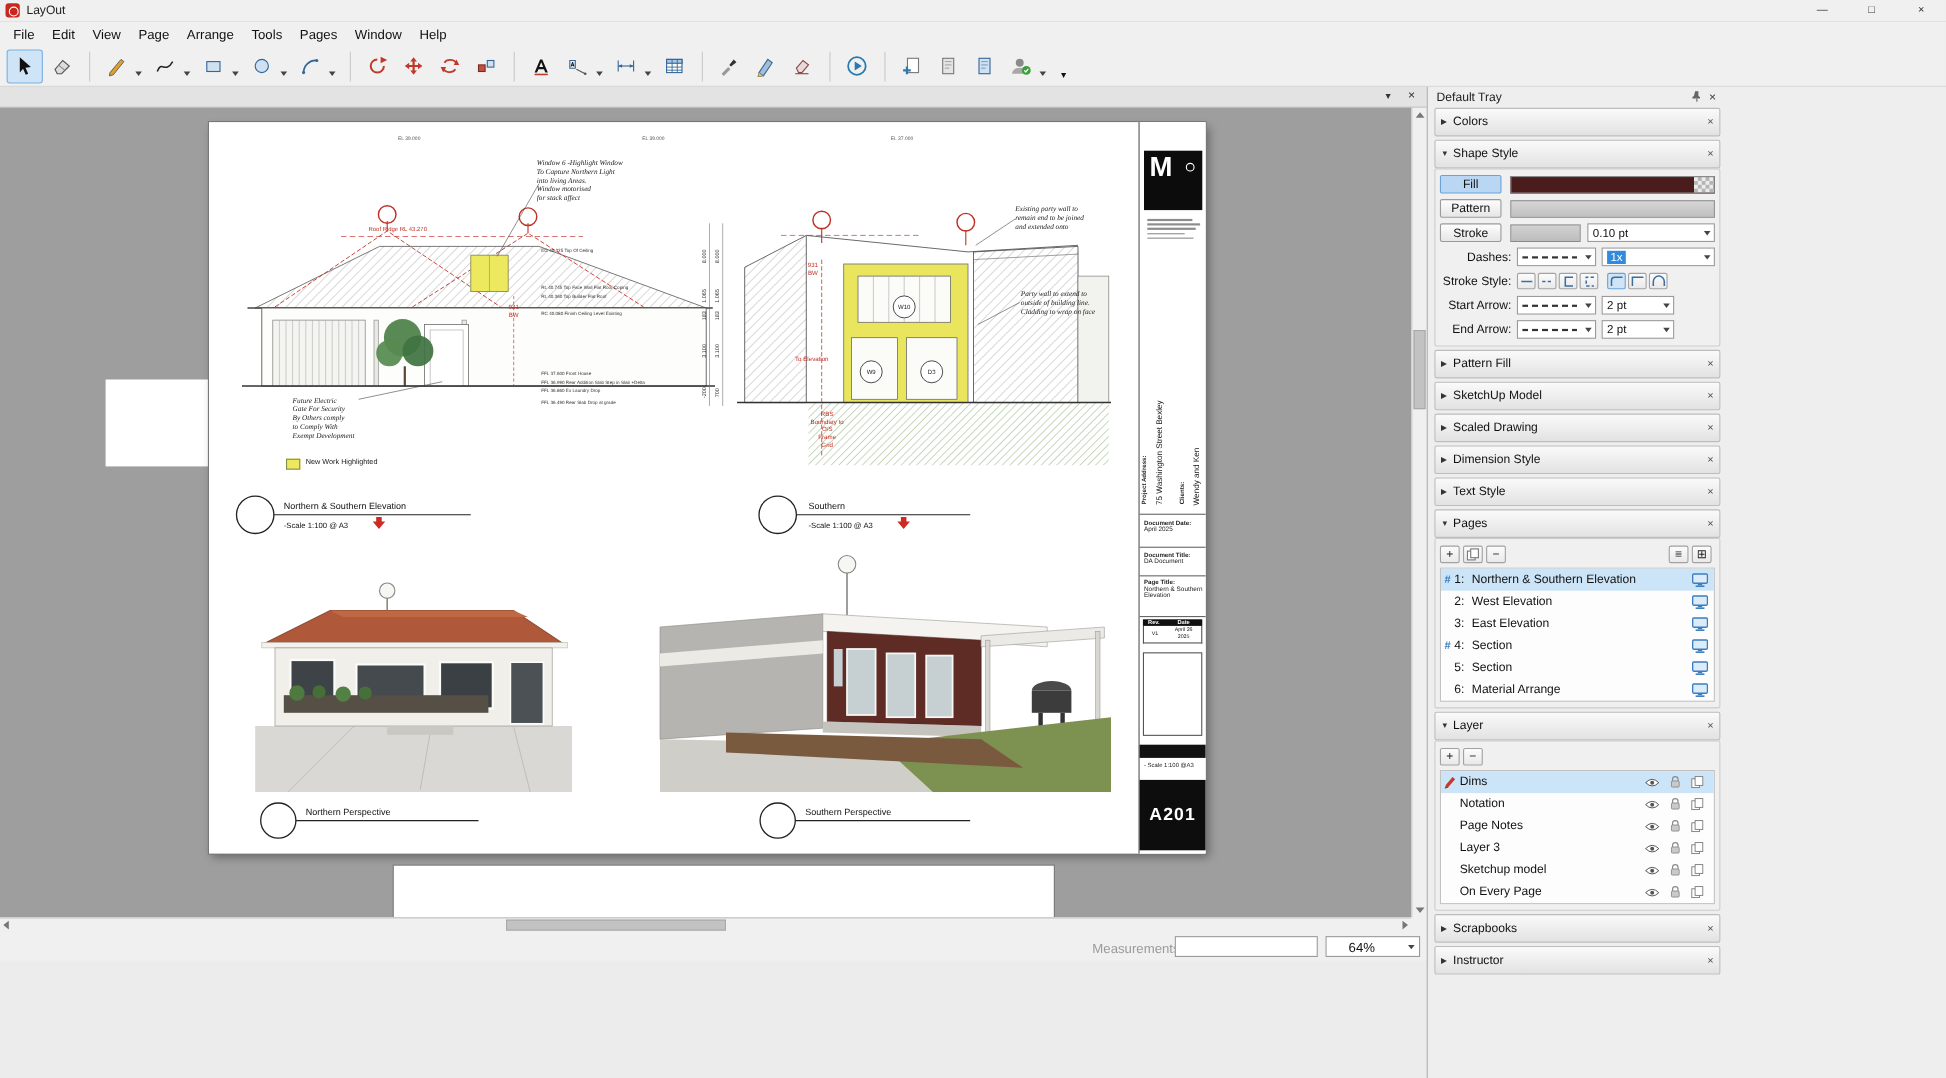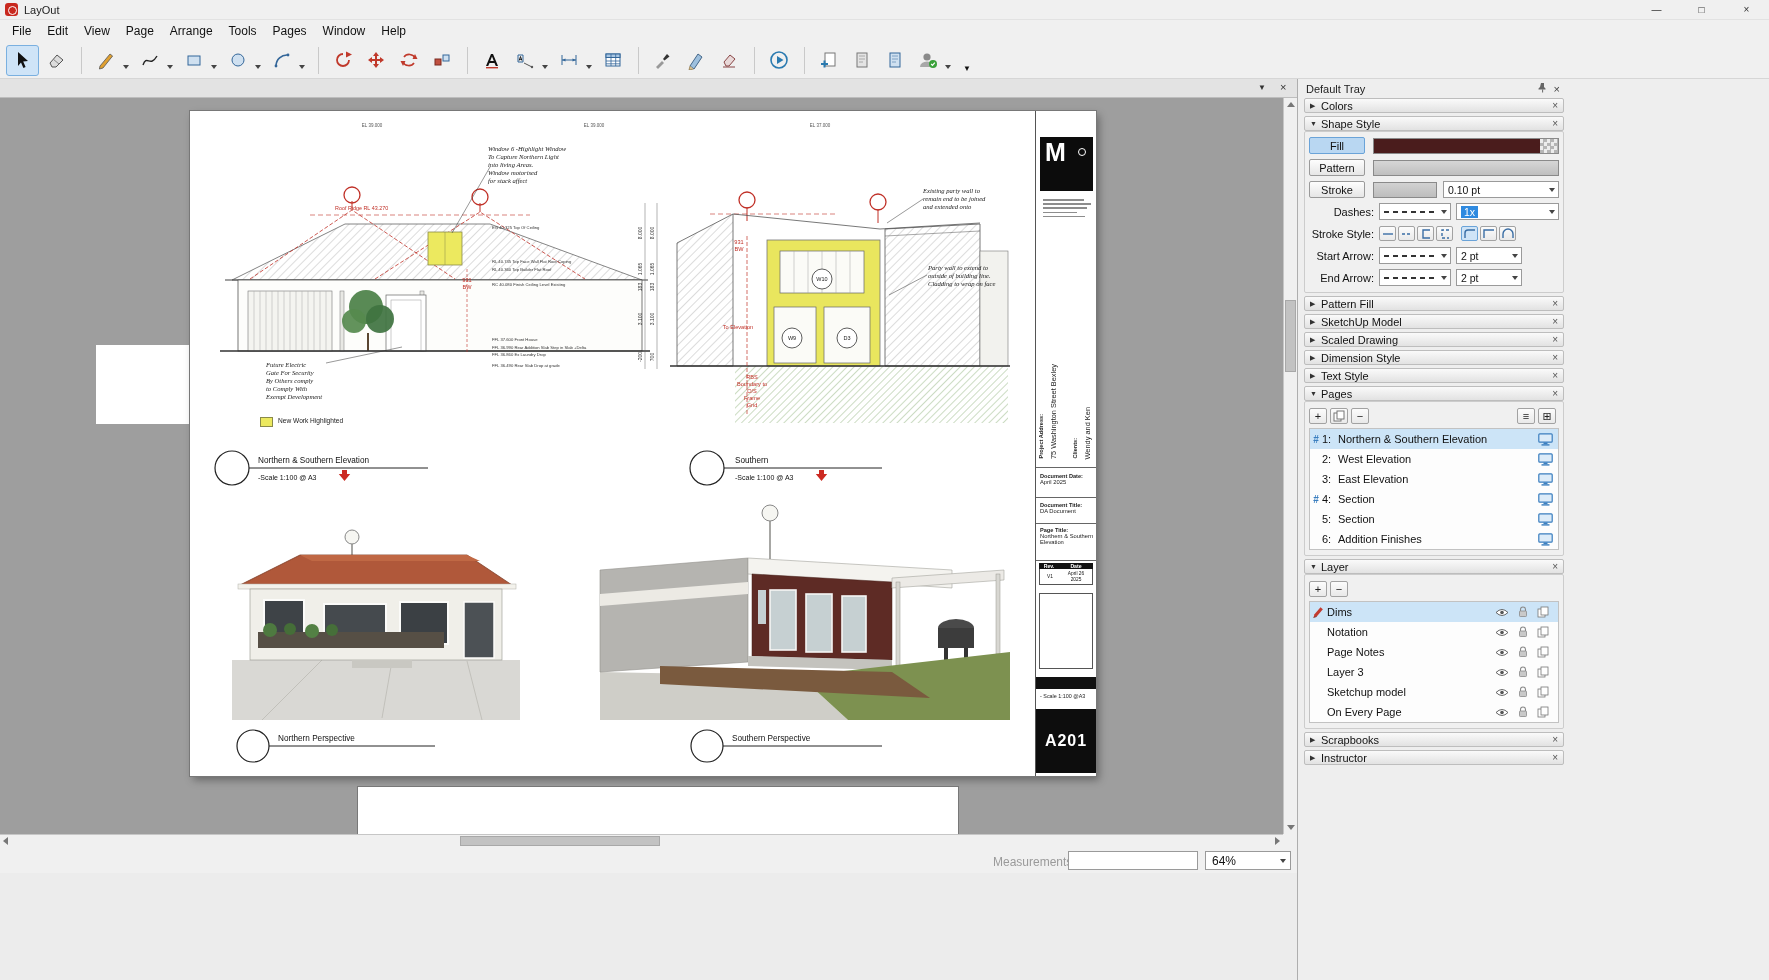--- a/index.html
+++ b/index.html
@@ -75,29 +75,29 @@
 .hthumb{position:absolute;left:460px;top:1px;width:200px;height:10px;background:#c2c2c2;border:1px solid #a8a8a8}
 .harr{position:absolute;top:2px;width:0;height:0;border-top:4px solid transparent;border-bottom:4px solid transparent}
 .harr.lf{left:3px;border-right:5px solid #777}
 .harr.rt{right:3px;border-left:5px solid #777}
 .corner{position:absolute;left:1283px;top:834px;width:14px;height:13px;background:#f0f0f0}
 
 .statusbar{position:absolute;left:0;top:847px;width:1297px;height:26px;background:#f0f0f0}
 .status-hint{position:absolute;left:8px;top:7px;font-size:12px;color:#1a1a1a}
 .meas-label{position:absolute;left:993px;top:8px;font-size:12px;color:#9a9a9a}
 .meas-input{position:absolute;left:1068px;top:4px;width:130px;height:19px;border:1px solid #9a9a9a;background:#fff;font-size:11px;padding:0 4px}
-.zoom-combo{position:absolute;left:1205px;top:4px;width:86px;height:19px;border:1px solid #9a9a9a;background:#fff;display:flex;align-items:center;font-size:12px;padding-left:6px}
+.zoom-combo{position:absolute;left:1205px;top:4px;width:86px;height:19px;border:1px solid #9a9a9a;background:#fff;display:flex;align-items:center;font-size:12px;padding-left:20px}
 .zoom-combo .caret{margin-left:auto;margin-right:4px}
 
 .tray{position:absolute;left:1297px;top:79px;width:472px;height:901px;background:#eeeeee;border-left:1px solid #aeaeae}
 .tray-col{position:absolute;left:6px;top:0;width:260px}
 .tray-title{display:flex;align-items:center;height:19px;font-size:11px;color:#222;padding:0 2px}
 .tray-title .pin{margin-left:auto}
 .tray-title .tclose{margin-left:6px;font-size:11px;color:#444;padding-right:2px}
-.panel-hd{height:15px;display:flex;align-items:center;background:linear-gradient(#fafafa,#e2e2e2);border:1px solid #bdbdbd;border-radius:2px;font-size:11px;padding:4px 5px;margin-bottom:3px;color:#111}
+.panel-hd{height:26px;display:flex;align-items:center;background:linear-gradient(#fafafa,#e2e2e2);border:1px solid #bdbdbd;border-radius:2px;font-size:11px;padding:4px 5px;margin-bottom:3px;color:#111}
 .panel-hd .tri{font-size:7px;width:11px;color:#333}
 .panel-hd .x{margin-left:auto;font-size:10px;color:#555}
 .panel-bd{border:1px solid #cccccc;border-radius:2px;background:#f0f0f0;padding:4px 4px 5px 4px;margin:-3px 0 3px 0;position:relative;top:0}
 .ssrow{display:flex;align-items:center;height:19px;margin-bottom:3px}
 .ss-btn{width:56px;height:17px;font-size:11px;display:flex;align-items:center;justify-content:center;border:1px solid #9a9a9a;background:linear-gradient(#fdfdfd,#e6e6e6);border-radius:2px;color:#111;margin-right:8px}
 .ss-btn.on{background:#b9d7f2;border-color:#6aa3d8}
 .ss-swatch{height:16px;flex:1;border:1px solid #8a8a8a;position:relative}
 .patsw{background:linear-gradient(#d6d6d6,#bfbfbf)}
 .strokesw{background:linear-gradient(#d2d2d2,#bdbdbd);flex:none;width:64px;margin-right:6px}
 .checker{position:absolute;right:0;top:0;bottom:0;width:18px;background:repeating-conic-gradient(#b5b5b5 0 90deg,#ececec 0 180deg) 0 0/7px 7px}
@@ -831,21 +831,21 @@
                 <svg width="15" height="13" viewBox="0 0 15 13">
                   <rect x=".8" y=".8" width="13.4" height="8.4" rx="1" fill="#dcebf8" stroke="#3a7ebf" stroke-width="1.2"></rect>
                   <rect x="5.5" y="9.5" width="4" height="1.6" fill="#3a7ebf"></rect>
                   <rect x="3.5" y="11.2" width="8" height="1.4" fill="#3a7ebf"></rect>
                 </svg>
               </span>
           </div>
           <div class="prow">
             <span class="phash"></span>
             <span class="pnum">6:</span>
-            <span class="pname">Addition Finishes</span>
+            <span class="pname">Material Arrange</span>
             <span class="picon">
                 <svg width="15" height="13" viewBox="0 0 15 13">
                   <rect x=".8" y=".8" width="13.4" height="8.4" rx="1" fill="#dcebf8" stroke="#3a7ebf" stroke-width="1.2"></rect>
                   <rect x="5.5" y="9.5" width="4" height="1.6" fill="#3a7ebf"></rect>
                   <rect x="3.5" y="11.2" width="8" height="1.4" fill="#3a7ebf"></rect>
                 </svg>
               </span>
           </div>
         </div>
       </div>

